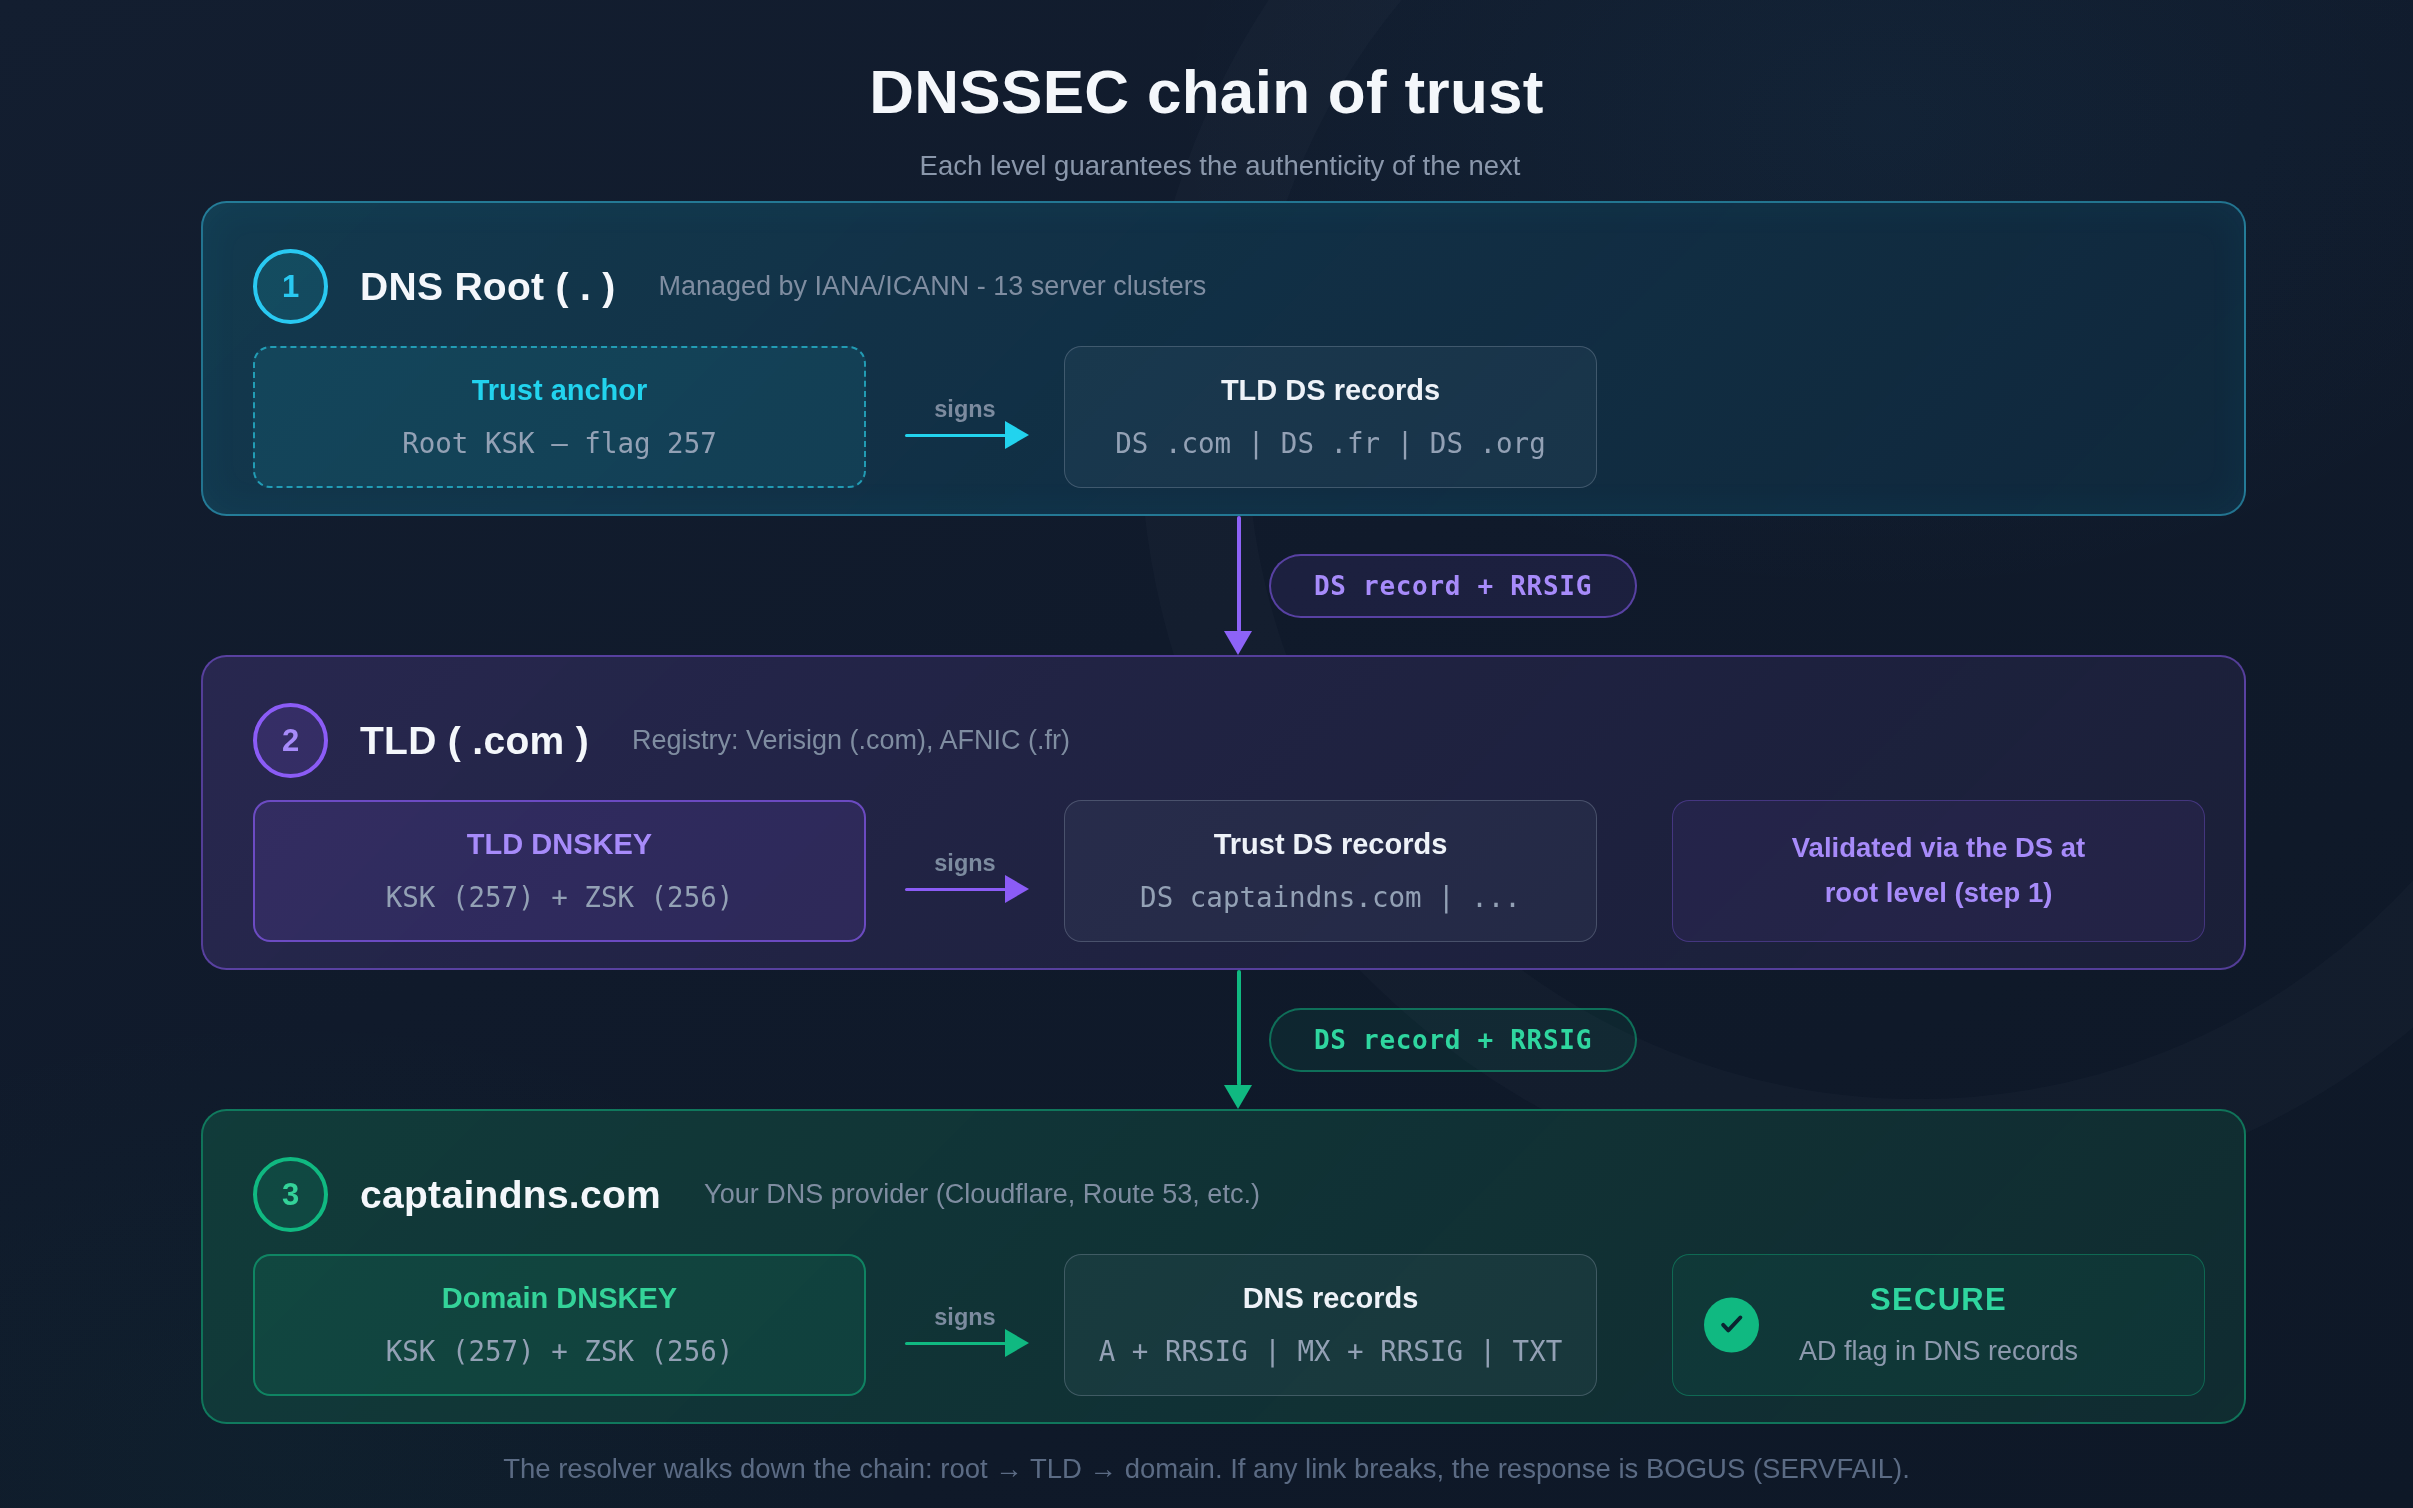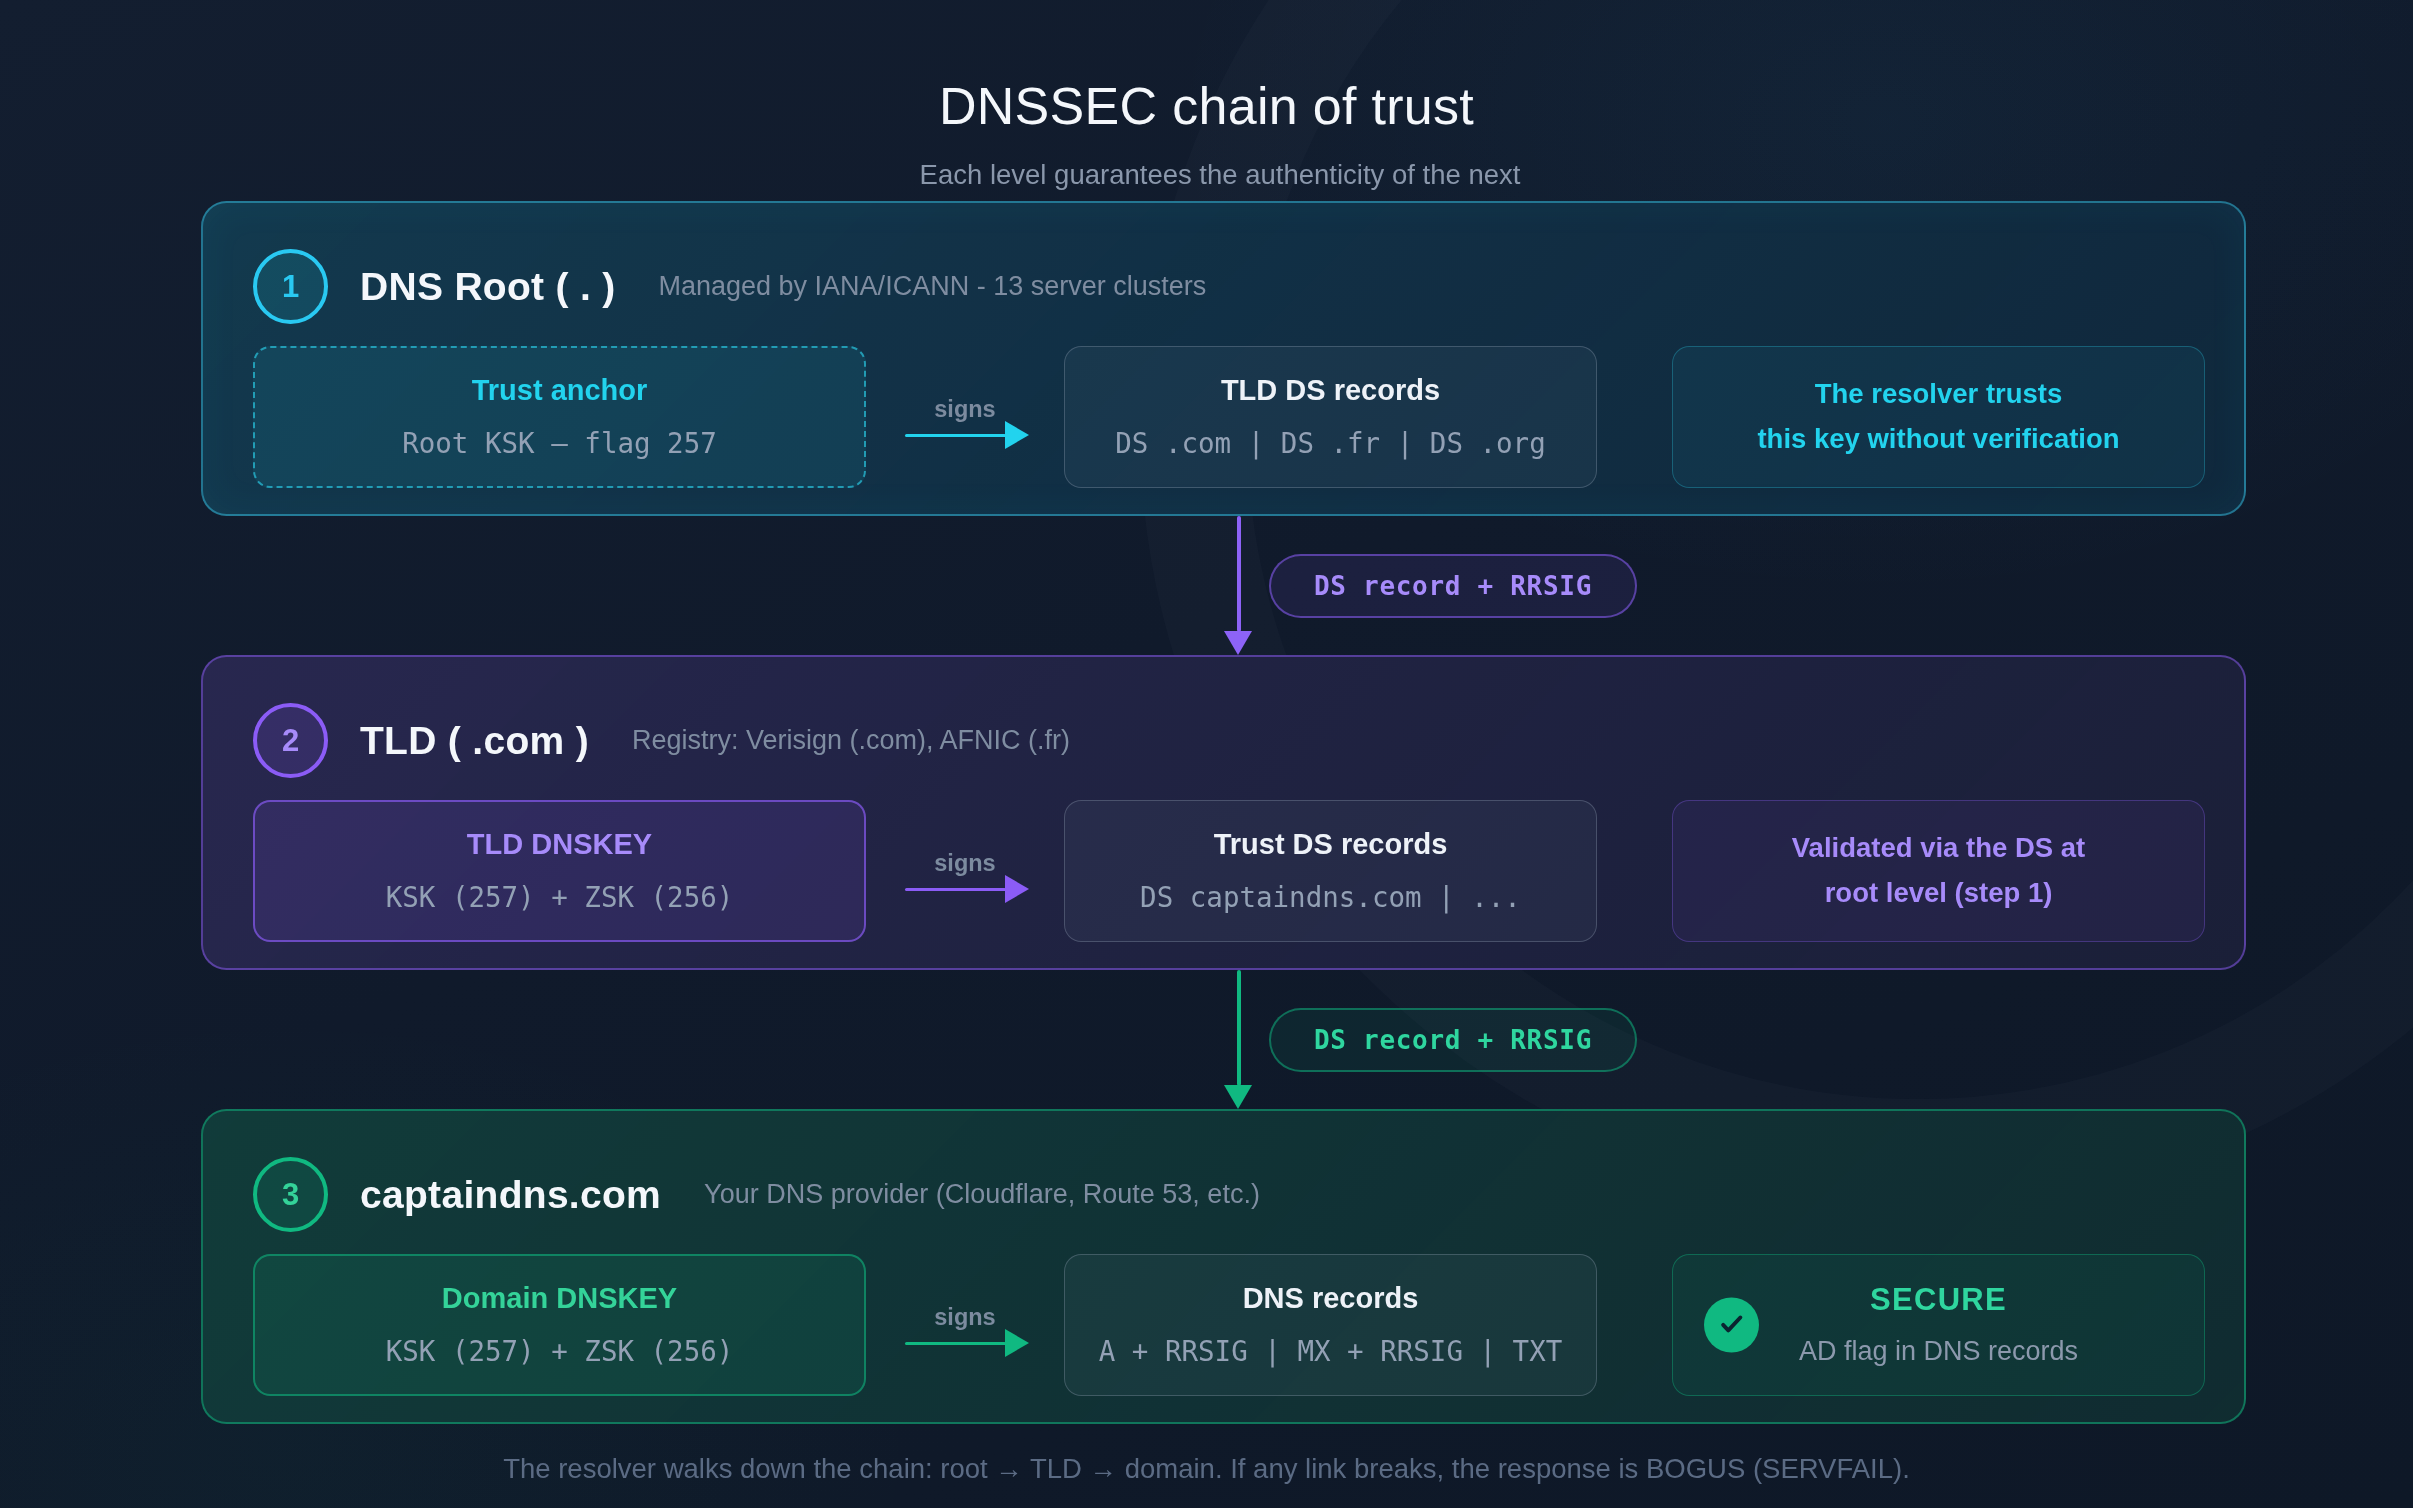--- a/index.html
+++ b/index.html
@@ -11,21 +11,21 @@
       radial-gradient(1073px 737px at 12% 96%, rgba(16,185,129,0.04), rgba(0,0,0,0) 60%),
       linear-gradient(155deg, #131e30 0%, #101a2b 45%, #0e1827 100%);
     font-family:"Liberation Sans", sans-serif;
     color:#eef2f7;
   }
   .stage::before{
     content:""; position:absolute; right:-282px; top:-349px; width:1341px; height:1341px;
     border-radius:50%; border:107px solid rgba(148,163,184,0.03); pointer-events:none;
   }
   .page-header{ position:absolute; top:0; left:0; width:100%; text-align:center; }
-  .page-title{ margin-top:76px; font-size:52px; font-weight:400; letter-spacing:0.3px; color:#f4f7fb; }
+  .page-title{ margin-top:56px; font-size:62px; font-weight:700; letter-spacing:0.3px; color:#f4f7fb; }
   .page-subtitle{ margin-top:23px; font-size:27.5px; color:#8родb;
     color:#8a97ab;padding-left:27px; }
 
   .content{ position:absolute; left:201px; top:201px; width:2045px; display:flex; flex-direction:column; }
 
   .card{
     position:relative; height:315px; border-radius:25.5px;
     padding:46px 39px 0 50px;
   }
   .card.cyan{
@@ -146,24 +146,20 @@
           <div class="box-detail">Root KSK — flag 257</div>
         </div>
         <div class="signs">
           <span class="signs-label">signs</span>
           <div class="h-arrow"></div>
         </div>
         <div class="box record-box">
           <div class="box-title">TLD DS records</div>
           <div class="box-detail">DS .com | DS .fr | DS .org</div>
         </div>
-        <div class="box note-box">
-          <div class="note-line">The resolver trusts</div>
-          <div class="note-line">this key without verification</div>
-        </div>
       </div>
     </section>
 
     <div class="connector purple-c">
       <div class="v-arrow">
         <div class="v-line"></div>
         <div class="v-head"></div>
       </div>
       <div class="pill">DS record + RRSIG</div>
     </div>

